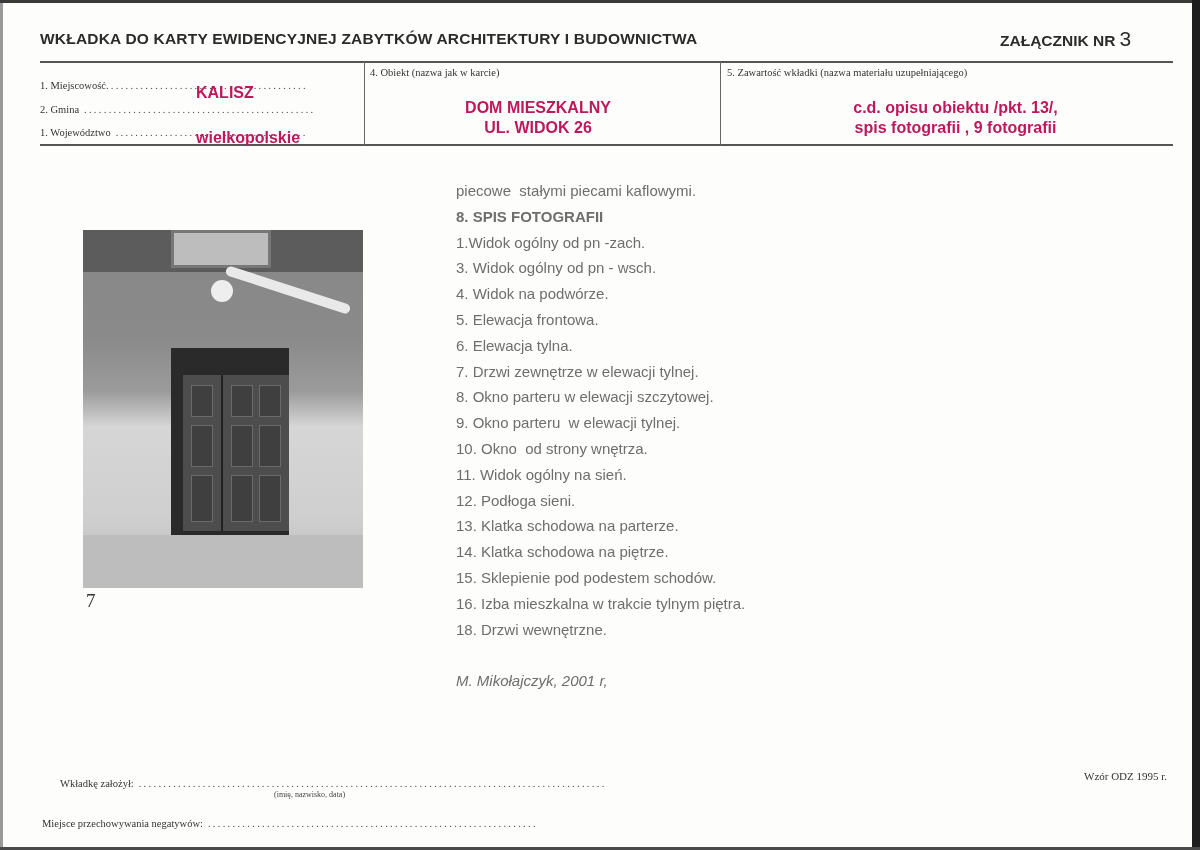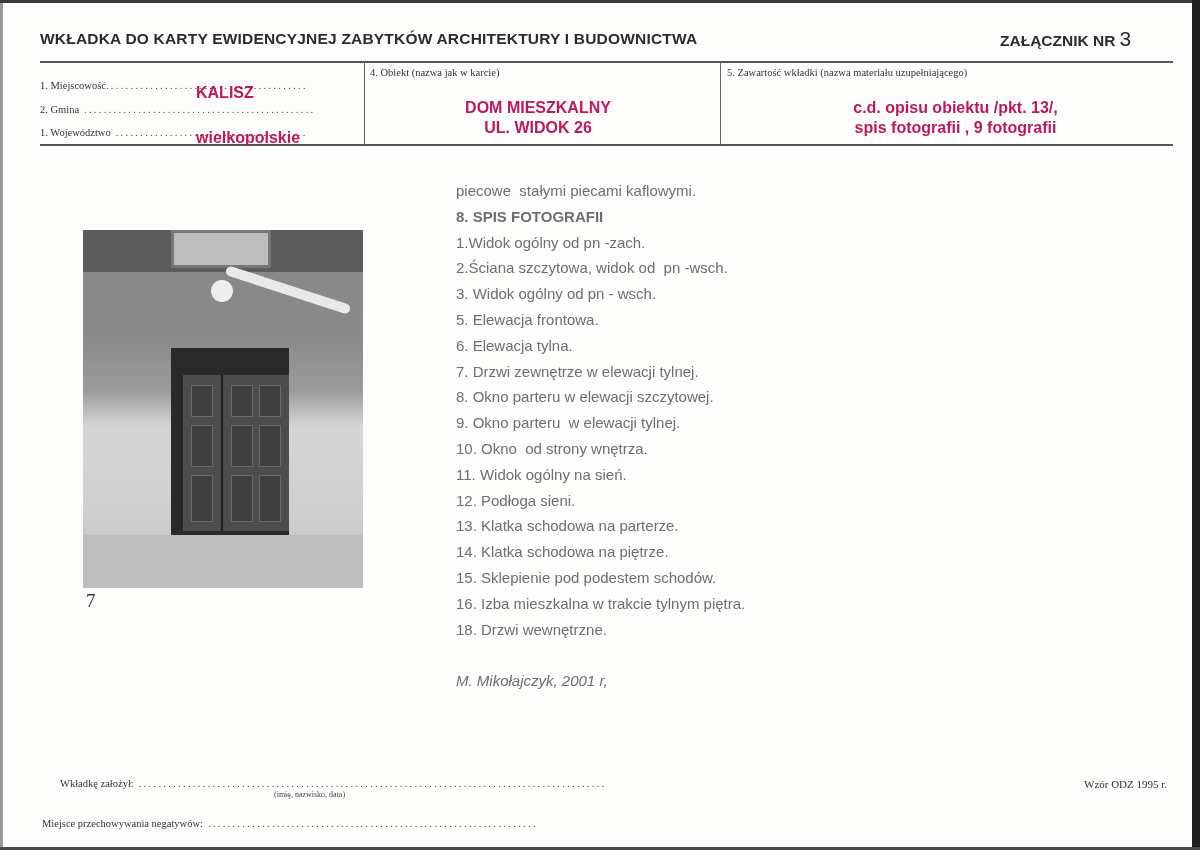--- a/index.html
+++ b/index.html
@@ -61,21 +61,21 @@
     }
 
     .content { position: absolute; left: 456px; top: 178px; color: #6e6e6e; font-size: 15px; }
     .content .line { height: 25.8px; line-height: 25.8px; white-space: pre; }
     .content .heading { font-weight: bold; }
     .content .sig { font-style: italic; }
     .content .spacer { height: 26px; }
 
     .footer-line { position: absolute; white-space: nowrap; font-family: "Liberation Serif", serif; font-size: 10.5px; color: #333; }
     .footer-hint { position: absolute; font-family: "Liberation Serif", serif; font-size: 8px; color: #444; }
-    .pattern { position: absolute; left: 1084px; top: 770px; font-family: "Liberation Serif", serif; font-size: 11px; color: #333; margin-top: 8px; }
+    .pattern { position: absolute; left: 1084px; top: 770px; font-family: "Liberation Serif", serif; font-size: 11px; color: #333; }
   </style>
 </head>
 <body>
 
 <div class="scan-left"></div>
 <div class="sheet"></div>
 <div class="scan-top"></div>
 <div class="scan-right"></div>
 <div class="scan-bottom"></div>
 
@@ -135,22 +135,22 @@
   </div>
   <div class="ground"></div>
 </div>
 <div class="photo-number">7</div>
 
 <div class="content">
   <div class="line">piecowe  stałymi piecami kaflowymi.</div>
   <div class="line heading">8. SPIS FOTOGRAFII</div>
   <div>
     <div class="line">1.Widok ogólny od pn -zach.</div>
-    <div class="line">2.Ściana szczytowa, widok od  pn -wsch.</div>
     <div class="line">3. Widok ogólny od pn - wsch.</div>
+    <div class="line">4. Widok na podwórze.</div>
     <div class="line">5. Elewacja frontowa.</div>
     <div class="line">6. Elewacja tylna.</div>
     <div class="line">7. Drzwi zewnętrze w elewacji tylnej.</div>
     <div class="line">8. Okno parteru w elewacji szczytowej.</div>
     <div class="line">9. Okno parteru  w elewacji tylnej.</div>
     <div class="line">10. Okno  od strony wnętrza.</div>
     <div class="line">11. Widok ogólny na sień.</div>
     <div class="line">12. Podłoga sieni.</div>
     <div class="line">13. Klatka schodowa na parterze.</div>
     <div class="line">14. Klatka schodowa na piętrze.</div>

